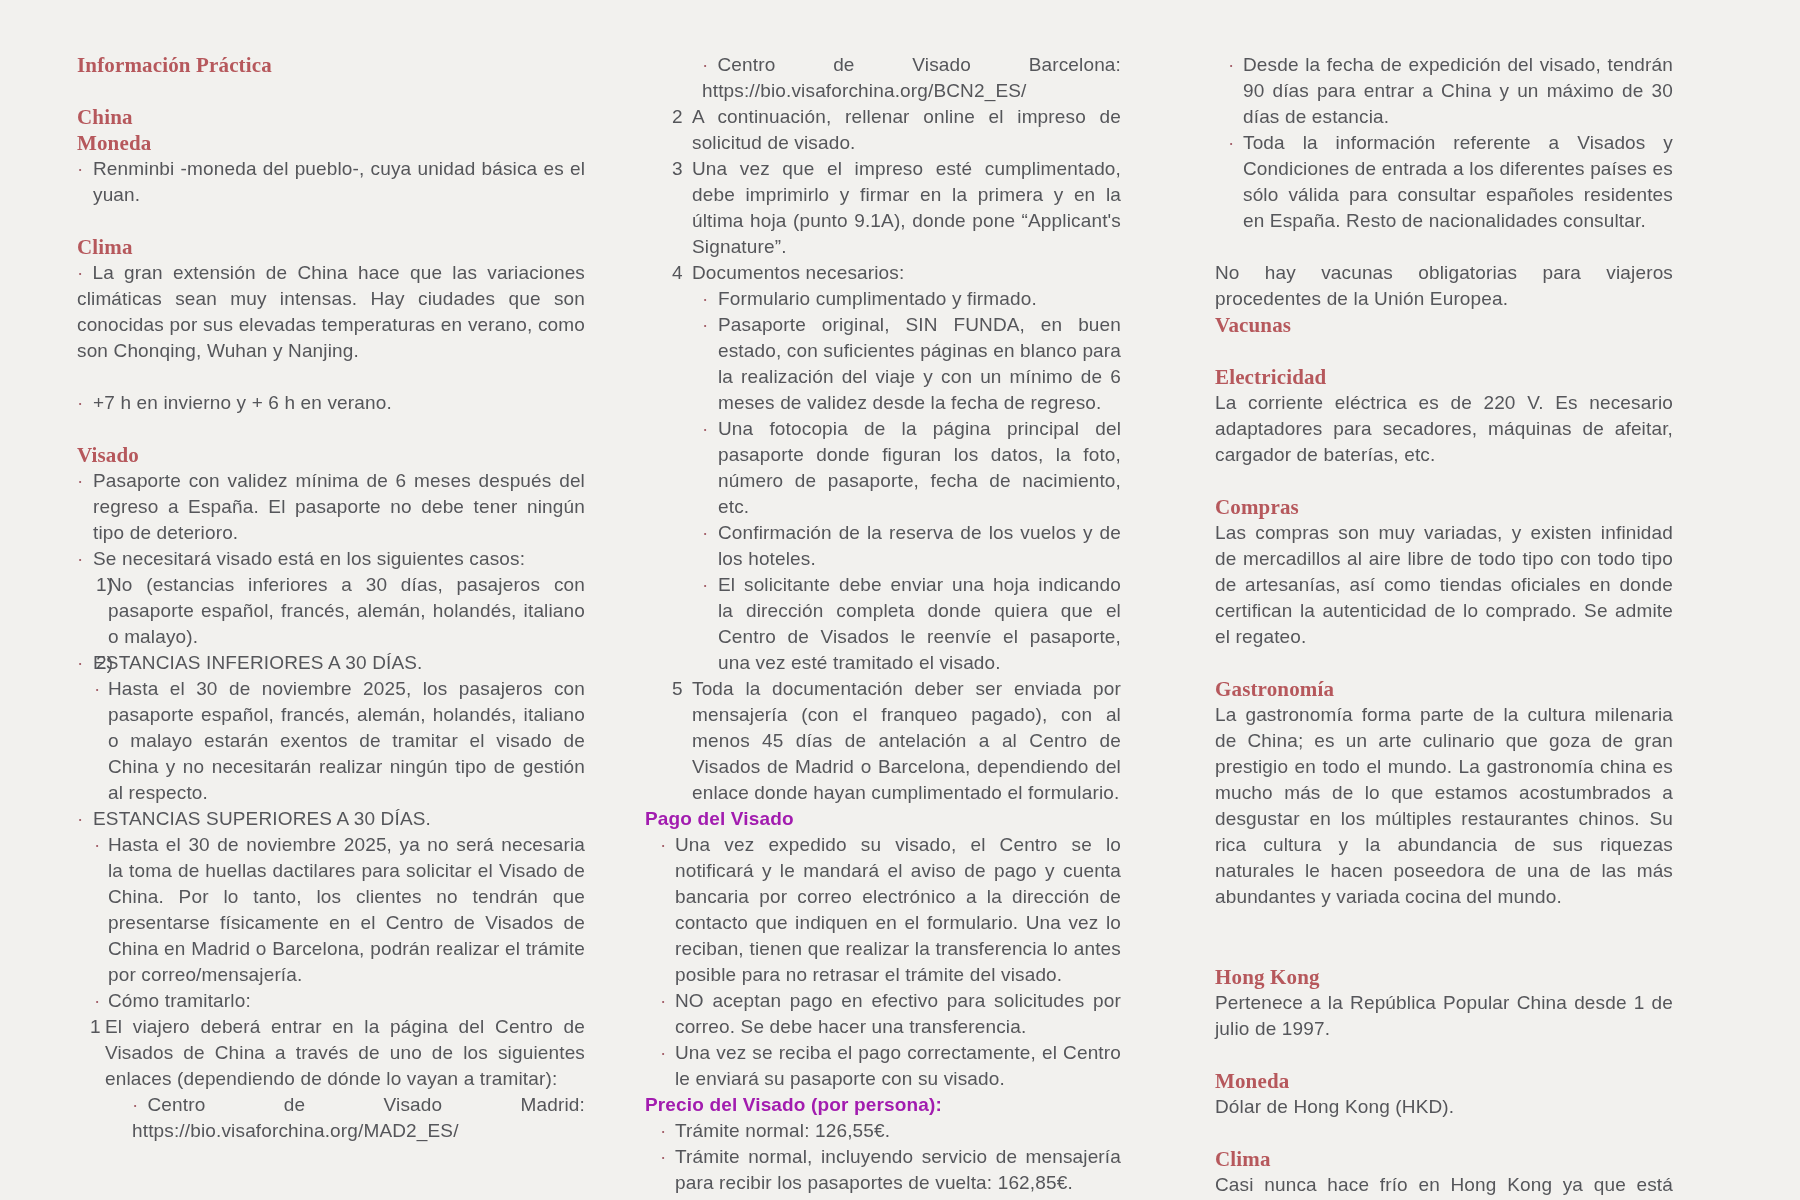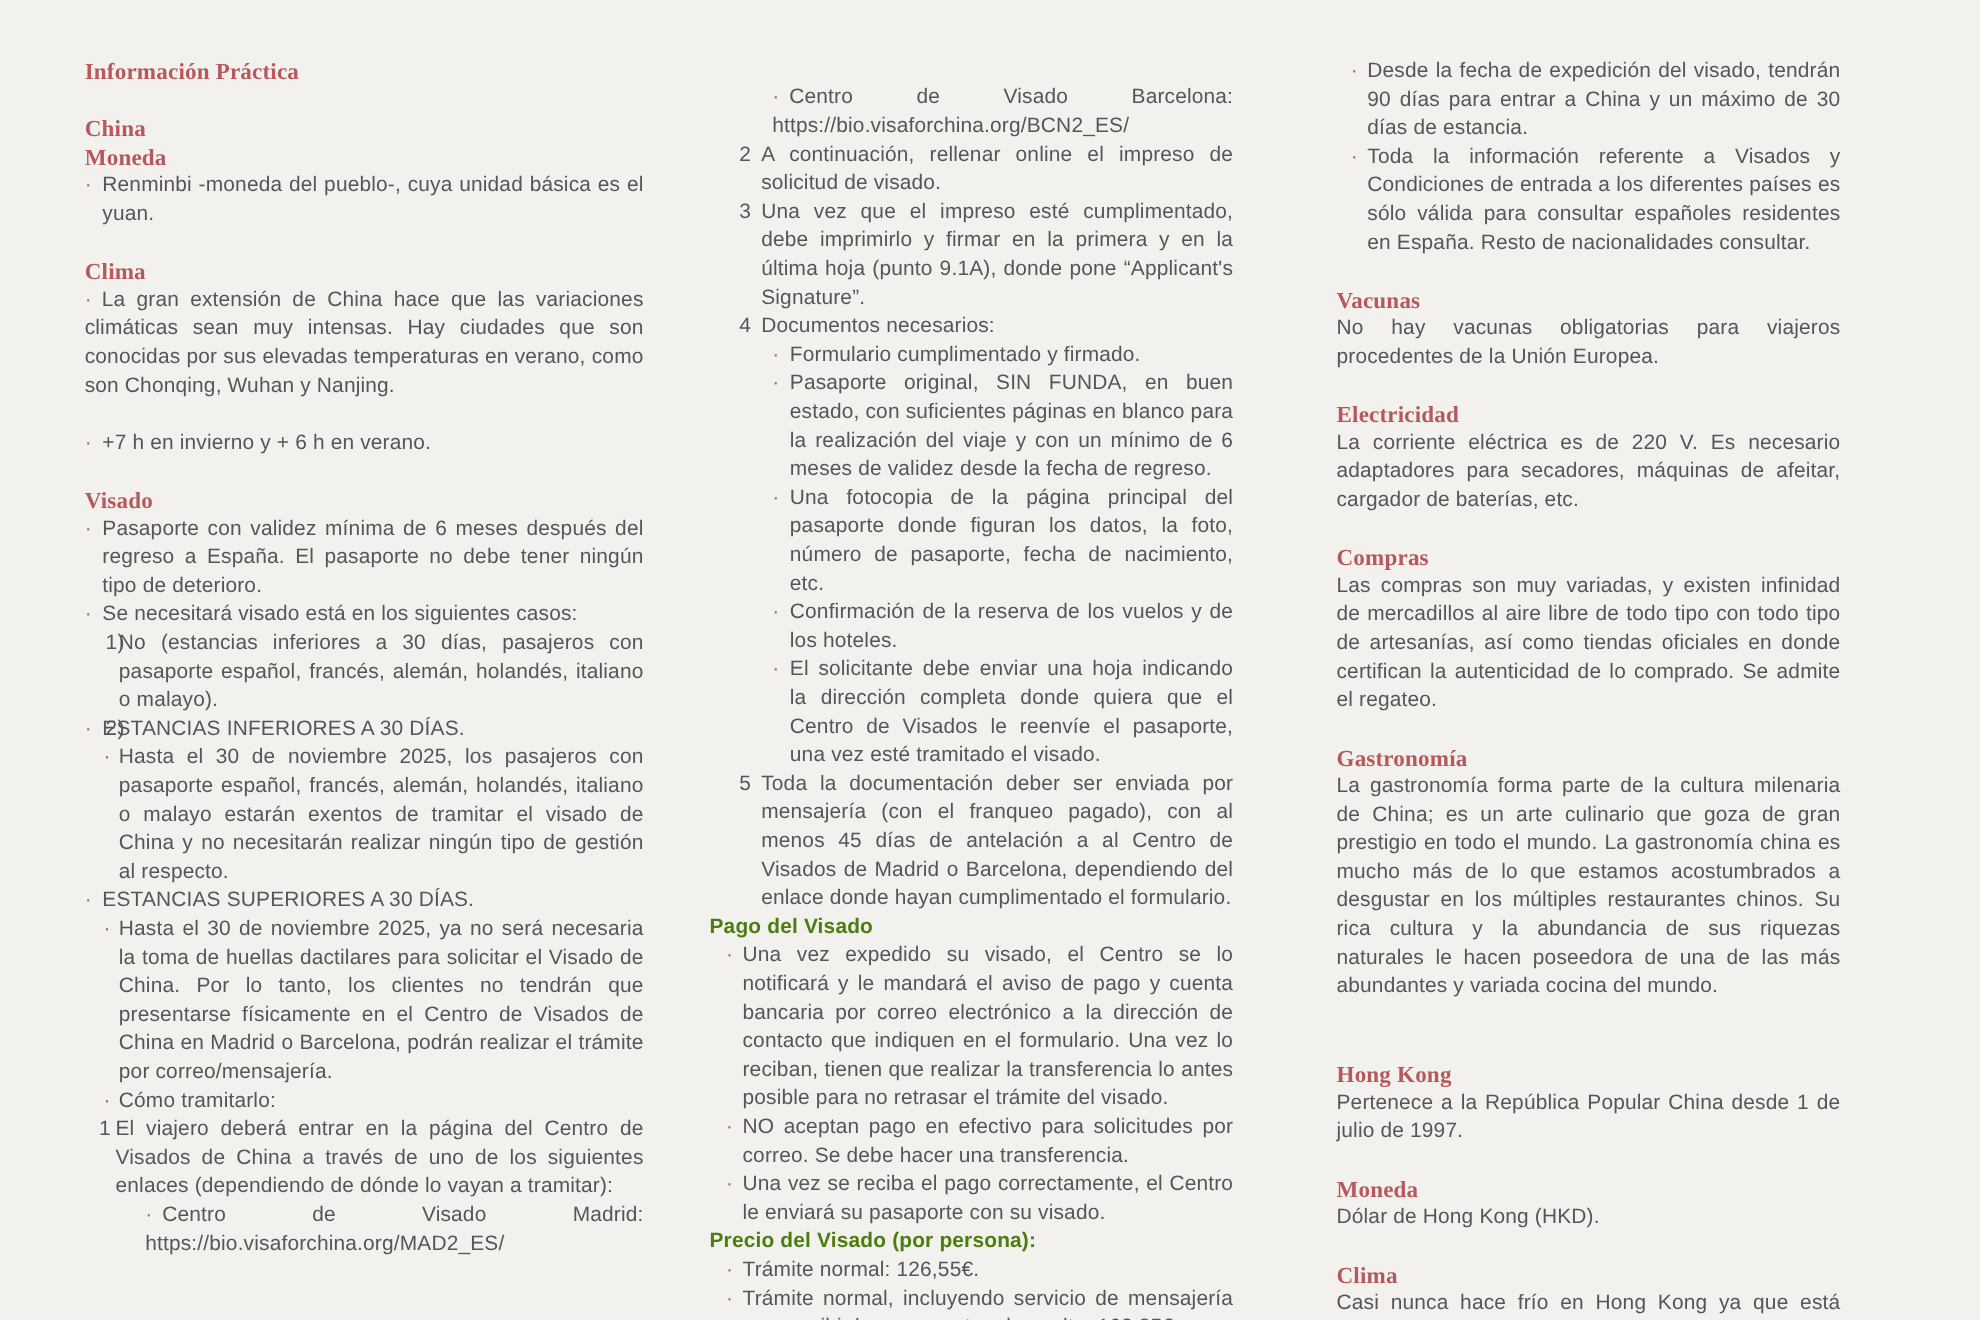--- a/index.html
+++ b/index.html
@@ -29,21 +29,21 @@
 
   .red-heading {
     font-family: "Liberation Serif", "DejaVu Serif", serif;
     font-weight: bold;
     font-size: 21px;
     color: #b6585c;
     text-align: left;
   }
   .bold-heading {
     font-weight: bold;
-    color: #4d7c0f;
+    color: #a21caf;
     text-align: left;
   }
 
   .gap  { height: 26px; }
   .gap2 { height: 54px; }
 
   .mk {
     position: absolute;
     left: 0;
     top: 0;
@@ -69,21 +69,21 @@
   .linkbullet    { padding-left: 55px; overflow-wrap: anywhere; }
   .linkbullet .mk { position: static; margin-right: 9px; }
 
   
   #col-0 .bullet        { padding-left: 16px; }
   #col-0 .bullet .mk    { left: 0; }
   #col-1 .bullet        { padding-left: 30px; }
   #col-1 .bullet .mk    { left: 15px; }
   #col-1 .numbered      { padding-left: 47px; }
   #col-1 .numbered .mk  { left: 27px; }
-  #col-1 .linkbullet    { padding-left: 57px; margin-top: 24px; }
+  #col-1 .linkbullet    { padding-left: 57px; }
   #col-2 .bullet        { padding-left: 28px; }
   #col-2 .bullet .mk    { left: 13px; }
 
   .paragraph { text-align: justify; }
 </style>
 </head>
 <body style="background: rgb(242, 241, 238); color: rgb(85, 86, 90);">
 
 <div class="page">
   <section class="col" id="col-0">
@@ -127,22 +127,22 @@
       <div class="block bullet"><span class="mk">·</span><span class="txt">NO aceptan pago en efectivo para solicitudes por correo. Se debe hacer una transferencia.</span></div>
       <div class="block bullet"><span class="mk">·</span><span class="txt">Una vez se reciba el pago correctamente, el Centro le enviará su pasaporte con su visado.</span></div>
       <div class="block bold-heading"><span class="txt">Precio del Visado (por persona):</span></div>
       <div class="block bullet"><span class="mk">·</span><span class="txt">Trámite normal: 126,55€.</span></div>
       <div class="block bullet"><span class="mk">·</span><span class="txt">Trámite normal, incluyendo servicio de mensajería para recibir los pasaportes de vuelta: 162,85€.</span></div>
     </section>
   <section class="col" id="col-2">
       <div class="block bullet"><span class="mk">·</span><span class="txt">Desde la fecha de expedición del visado, tendrán 90 días para entrar a China y un máximo de 30 días de estancia.</span></div>
       <div class="block bullet"><span class="mk">·</span><span class="txt">Toda la información referente a Visados y Condiciones de entrada a los diferentes países es sólo válida para consultar españoles residentes en España. Resto de nacionalidades consultar.</span></div>
       <div class="block gap"></div>
+      <div class="block paragraph"><span class="txt">No hay vacunas obligatorias para viajeros procedentes de la Unión Europea.</span></div>
       <div class="block red-heading"><span class="txt">Vacunas</span></div>
-      <div class="block paragraph"><span class="txt">No hay vacunas obligatorias para viajeros procedentes de la Unión Europea.</span></div>
       <div class="block gap"></div>
       <div class="block red-heading"><span class="txt">Electricidad</span></div>
       <div class="block paragraph"><span class="txt">La corriente eléctrica es de 220 V. Es necesario adaptadores para secadores, máquinas de afeitar, cargador de baterías, etc.</span></div>
       <div class="block gap"></div>
       <div class="block red-heading"><span class="txt">Compras</span></div>
       <div class="block paragraph"><span class="txt">Las compras son muy variadas, y existen infinidad de mercadillos al aire libre de todo tipo con todo tipo de artesanías, así como tiendas oficiales en donde certifican la autenticidad de lo comprado. Se admite el regateo.</span></div>
       <div class="block gap"></div>
       <div class="block red-heading"><span class="txt">Gastronomía</span></div>
       <div class="block paragraph"><span class="txt">La gastronomía forma parte de la cultura milenaria de China; es un arte culinario que goza de gran prestigio en todo el mundo. La gastronomía china es mucho más de lo que estamos acostumbrados a desgustar en los múltiples restaurantes chinos. Su rica cultura y la abundancia de sus riquezas naturales le hacen poseedora de una de las más abundantes y variada cocina del mundo.</span></div>
       <div class="block gap2"></div>

